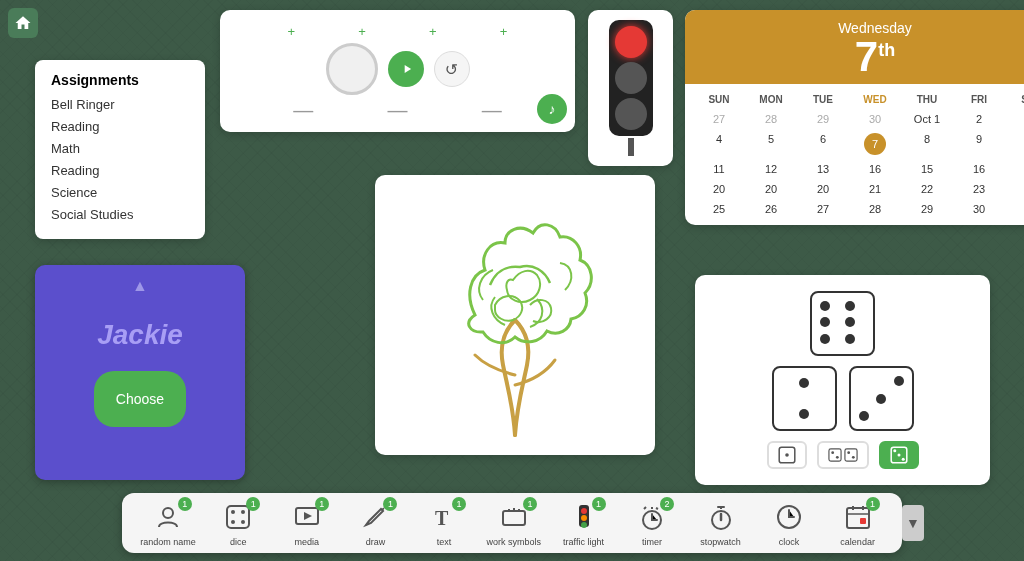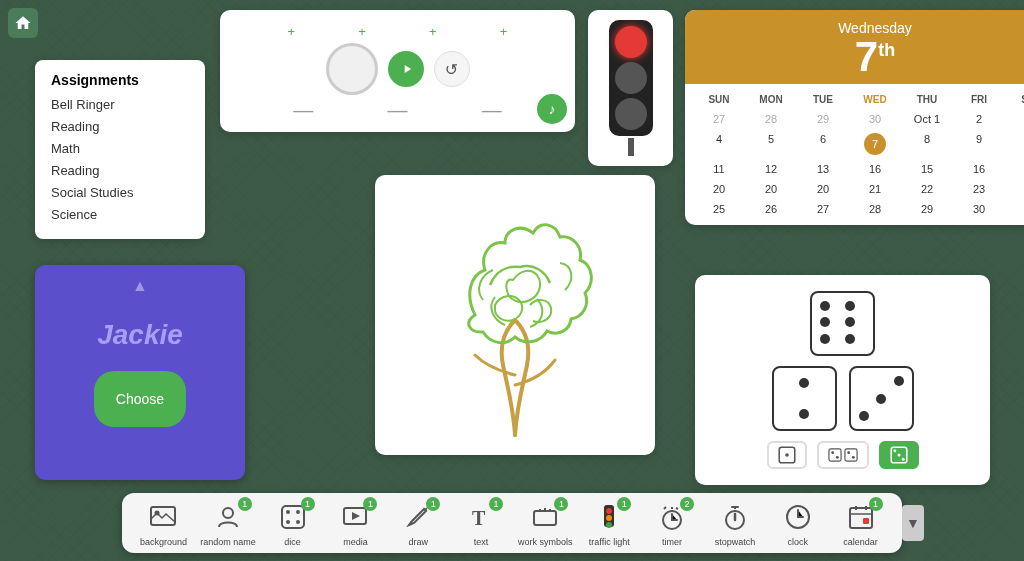--- a/index.html
+++ b/index.html
@@ -348,22 +348,22 @@
       <path d="M10 20v-6h4v6h5v-8h3L12 3 2 12h3v8z"></path>
     </svg>
 </div>
 
 <div class="assignments-panel">
   <div class="title">Assignments</div>
   <div class="item">Bell Ringer</div>
   <div class="item">Reading</div>
   <div class="item">Math</div>
   <div class="item">Reading</div>
+  <div class="item">Science</div>
   <div class="item">Social Studies</div>
-  <div class="item">Science</div>
 </div>
 
 <div class="timer-panel" style="position:absolute; top:10px; left:220px; width:355px; background:white; border-radius:10px; padding:14px 16px 10px; box-shadow:0 2px 8px rgba(0,0,0,0.2);">
   <div class="timer-top">
     <span>+</span>
     <span>+</span>
     <span>+</span>
     <span>+</span>
   </div>
   <div class="timer-main">
@@ -548,30 +548,20 @@
 </div>
 
 <div class="student-card">
   <div class="student-arrow">▲</div>
   <div class="student-name">Jackie</div>
   <button class="choose-btn">Choose</button>
 </div>
 
 <div class="toolbar">
 
-  <div class="toolbar-item">
-    <div class="toolbar-icon">
-      <svg width="28" height="28" viewBox="0 0 28 28">
-          <rect x="2" y="4" width="24" height="18" rx="2" fill="none" stroke="#555" stroke-width="2"></rect>
-          <path d="M2 16 l6-6 5 5 4-4 9 8" stroke="#555" stroke-width="1.5" fill="none"></path>
-          <circle cx="8" cy="10" r="2.5" fill="#555"></circle>
-        </svg>
-    </div>
-    <div class="toolbar-label">background</div>
-  </div>
 
   <div class="toolbar-item">
     <div class="badge">1</div>
     <div class="toolbar-icon">
       <svg width="28" height="28" viewBox="0 0 28 28">
           <circle cx="14" cy="10" r="5" fill="none" stroke="#555" stroke-width="2"></circle>
           <path d="M5 24 c0-6 18-6 18 0" fill="none" stroke="#555" stroke-width="2"></path>
         </svg>
     </div>
     <div class="toolbar-label">random name</div>

